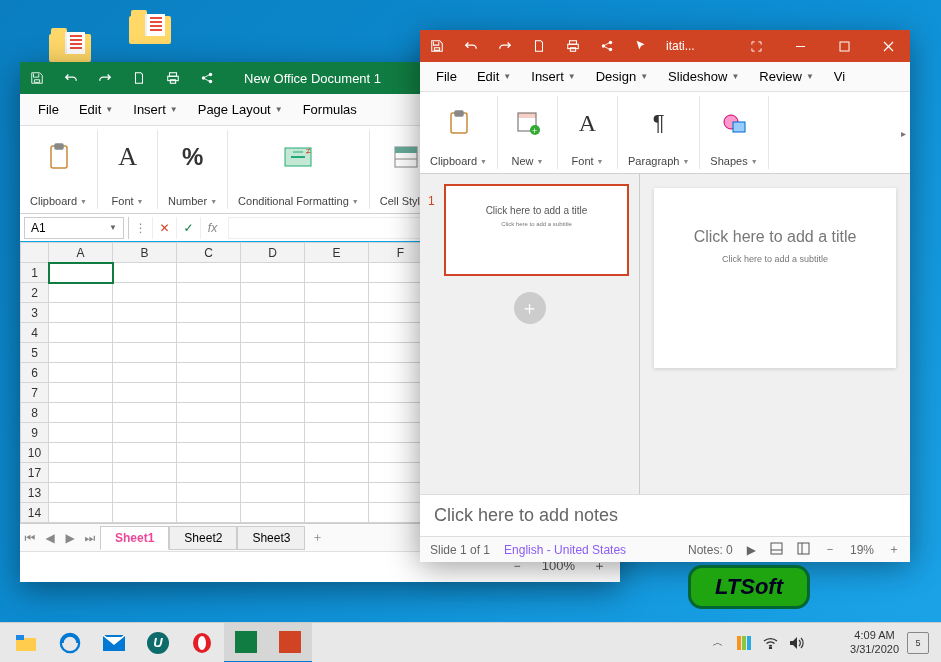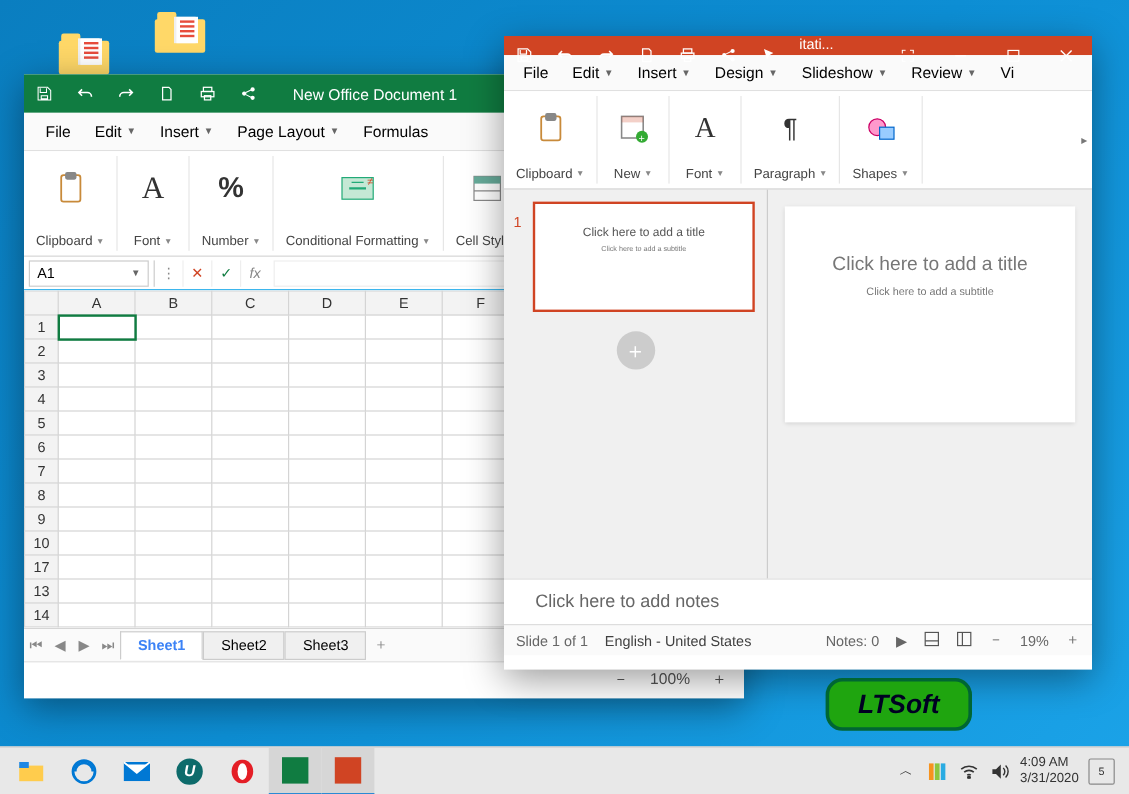--- a/index.html
+++ b/index.html
@@ -40,58 +40,58 @@
 .grid table { border-collapse: collapse; font-size: 12px; }
 .grid th { background: #f3f3f3; border: 1px solid #d4d4d4; font-weight: normal; color: #333; }
 .grid th.col { width: 64px; height: 20px; }
 .grid th.row { width: 28px; height: 20px; }
 .grid td { border: 1px solid #d4d4d4; width: 64px; height: 20px; }
 .grid td.selected { outline: 2px solid #107c41; outline-offset: -1px; }
 
 .sheet-tabs { height: 28px; display: flex; align-items: center; border-top: 1px solid #ccc; font-size: 12px; background: #fafafa; }
 .st-nav { width: 20px; text-align: center; color: #888; cursor: pointer; }
 .sheet-tab { padding: 4px 14px; border: 1px solid #ccc; background: #f0f0f0; margin-top: -1px; cursor: pointer; }
-.sheet-tab.active { background: #fff; border-bottom-color: #fff; color: #3b82f6; font-weight: 600; }
+.sheet-tab.active { background: #fff; border-bottom-color: #fff; color: #ec4899; font-weight: 600; }
 .sheet-add { width: 24px; text-align: center; color: #888; cursor: pointer; }
 .excel-status { height: 28px; display: flex; align-items: center; justify-content: flex-end; gap: 18px; padding: 0 14px; font-size: 13px; color: #555; border-top: 1px solid #e0e0e0; }
 
 
 .ppt { left: 420px; top: 30px; width: 490px; height: 528px; }
-.ppt-titlebar { background: #d04423; height: 16px; display: flex; color: white; }
+.ppt-titlebar { background: #d04423; height: 32px; display: flex; align-items: center; color: white; }
 .ppt-titlebar .spacer { flex: 1; }
 .win-btn { width: 44px; height: 32px; display: flex; align-items: center; justify-content: center; cursor: pointer; color: white; }
 .ppt-title { font-size: 12px; margin: 0 8px; }
 .ppt-menus { display: flex; height: 30px; align-items: center; padding: 0 6px; font-size: 13px; border-bottom: 1px solid #e0e0e0; background: #fafafa; overflow: hidden; white-space: nowrap; }
 .ppt-ribbon { display: flex; padding: 4px 0; border-bottom: 1px solid #d0d0d0; background: #fff; height: 82px; position: relative; overflow: hidden; }
 .ppt-body { display: flex; height: 350px; background: #f0f0f0; }
 .slide-panel { width: 220px; border-right: 1px solid #ccc; padding: 10px; overflow: auto; position: relative; }
 .slide-thumb { border: 2px solid #d04423; background: white; height: 92px; padding: 18px 12px; font-size: 9px; text-align: center; color: #777; position: relative; }
 .slide-thumb .t1 { font-size: 10px; color: #555; border: 1px dashed transparent; margin-bottom: 4px; }
 .slide-thumb .t2 { font-size: 6px; }
 .slide-num { position: absolute; left: -2px; top: 10px; font-size: 12px; color: #d04423; }
 .add-slide-btn { width: 32px; height: 32px; background: #ccc; border-radius: 50%; margin: 16px auto; display: flex; align-items: center; justify-content: center; color: white; font-size: 18px; cursor: pointer; }
 .editor-panel { flex: 1; padding: 14px; display: flex; flex-direction: column; }
 .slide-editor { background: white; flex: 0 0 180px; padding: 40px 20px; font-size: 14px; text-align: center; color: #777; box-shadow: 0 1px 4px rgba(0,0,0,0.15); }
 .slide-editor .et1 { font-size: 16px; margin-bottom: 8px; }
 .slide-editor .et2 { font-size: 9px; }
-.notes-panel { background: white; margin-top: auto; padding: 10px 26px; font-size: 15px; color: #666; border-top: 1px solid #ddd; }
+.notes-panel { background: white; margin-top: auto; padding: 10px 14px; font-size: 18px; color: #666; border-top: 1px solid #ddd; }
 .ppt-body-wrap { display: flex; flex-direction: column; height: 362px; }
 .ppt-status { height: 26px; display: flex; align-items: center; padding: 0 10px; font-size: 12px; color: #666; background: #fafafa; border-top: 1px solid #ddd; gap: 14px; }
 .ppt-status .sp { flex: 1; }
 
 
 .ltsoft { position: absolute; left: 688px; top: 565px; background: #1fa50f; color: #002; font-weight: 900; font-style: italic; font-size: 22px; padding: 6px 24px; border-radius: 14px; border: 3px solid #063; font-family: Arial Black, Arial, sans-serif; }
 
 
 .taskbar { position: absolute; bottom: 0; left: 0; right: 0; height: 40px; background: #e8e8e8; display: flex; align-items: center; padding: 0 4px; border-top: 1px solid #ccc; }
 .tb-icon { width: 44px; height: 40px; display: flex; align-items: center; justify-content: center; cursor: pointer; font-size: 18px; }
 .tb-icon.active { border-bottom: 2px solid #0078d4; background: #d6d6d6; }
 .systray { margin-left: auto; display: flex; align-items: center; gap: 8px; font-size: 11px; color: #333; padding-right: 8px; }
 .systray-icon { width: 18px; height: 18px; display: inline-flex; align-items: center; justify-content: center; cursor: pointer; }
-.clock { text-align: left; line-height: 1.2; cursor: pointer; }
+.clock { text-align: center; line-height: 1.2; cursor: pointer; margin-left: 37px; }
 .notif { width: 22px; height: 22px; border: 1px solid #888; display: flex; align-items: center; justify-content: center; font-size: 9px; border-radius: 2px; cursor: pointer; }
 
 .ribbon-chevron { position: absolute; right: 4px; top: 50%; transform: translateY(-50%); font-size: 10px; color: #777; cursor: pointer; }
 </style>
 </head>
 <body>
 
 <div class="desktop-icon" style="left:40px; top:28px;">
   <div class="folder">
       <div class="folder-tab"></div>
@@ -494,21 +494,21 @@
         <div class="slide-editor">
           <div class="et1">Click here to add a title</div>
           <div class="et2">Click here to add a subtitle</div>
         </div>
       </div>
     </div>
     <div class="notes-panel">Click here to add notes</div>
   </div>
   <div class="ppt-status">
     <span>Slide 1 of 1</span>
-    <span style="color:#404040">English - United States</span>
+    <span style="color:#8b5cf6">English - United States</span>
     <span class="sp"></span>
     <span>Notes: 0</span>
     <span>▶</span>
     <span><svg width="13" height="13" fill="none" stroke="#555">
           <rect x="1" y="1" width="11" height="11"></rect>
           <line x1="1" y1="8" x2="12" y2="8"></line>
         </svg></span>
     <span><svg width="13" height="13" fill="none" stroke="#555">
           <rect x="1" y="1" width="11" height="11"></rect>
           <line x1="5" y1="1" x2="5" y2="12"></line>

